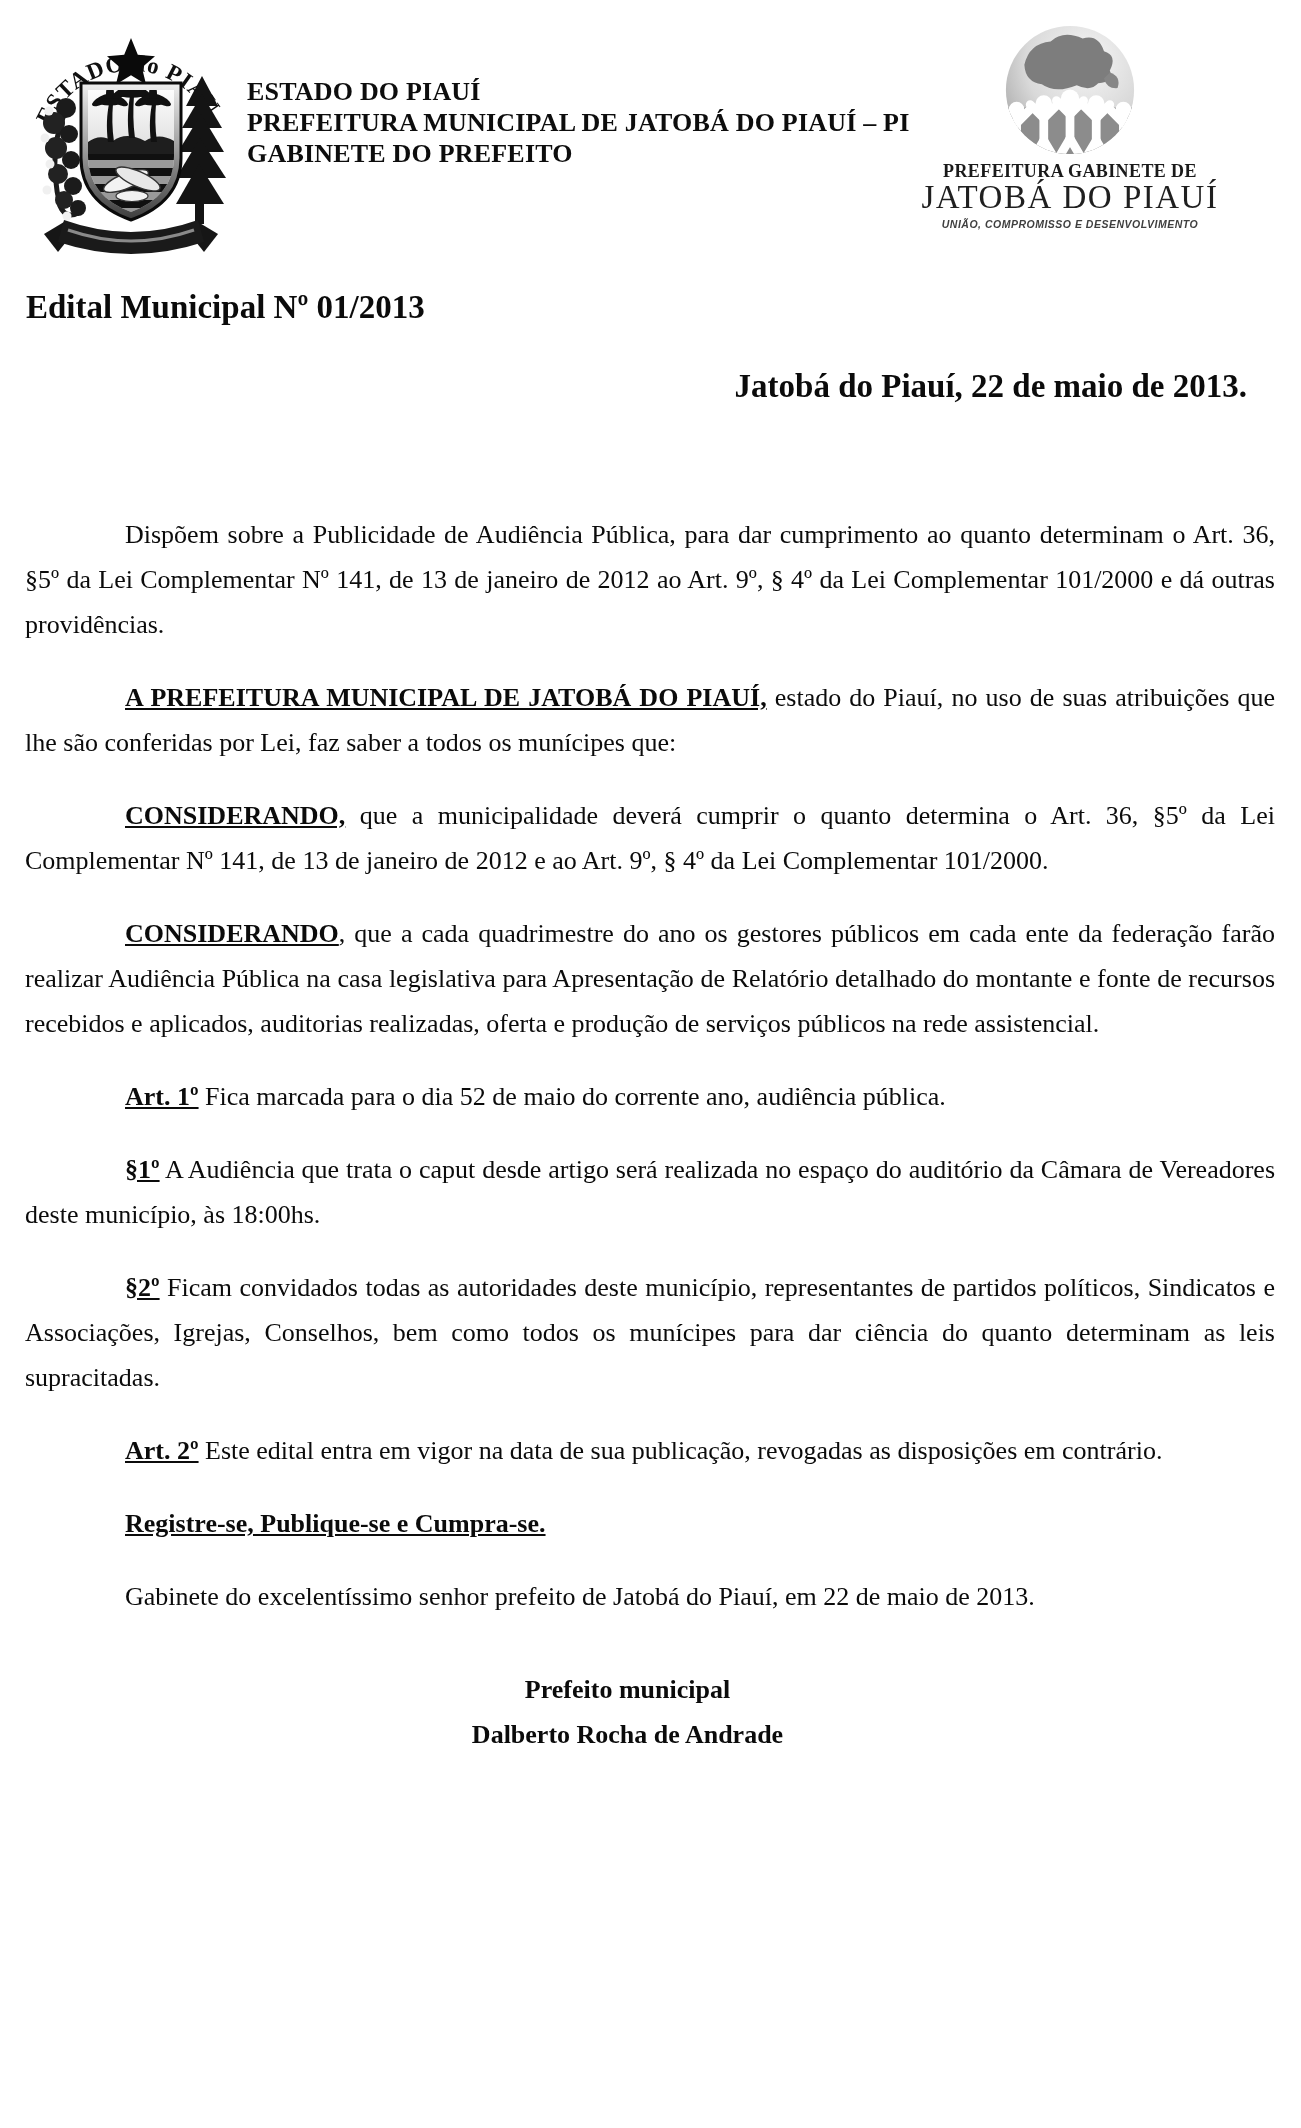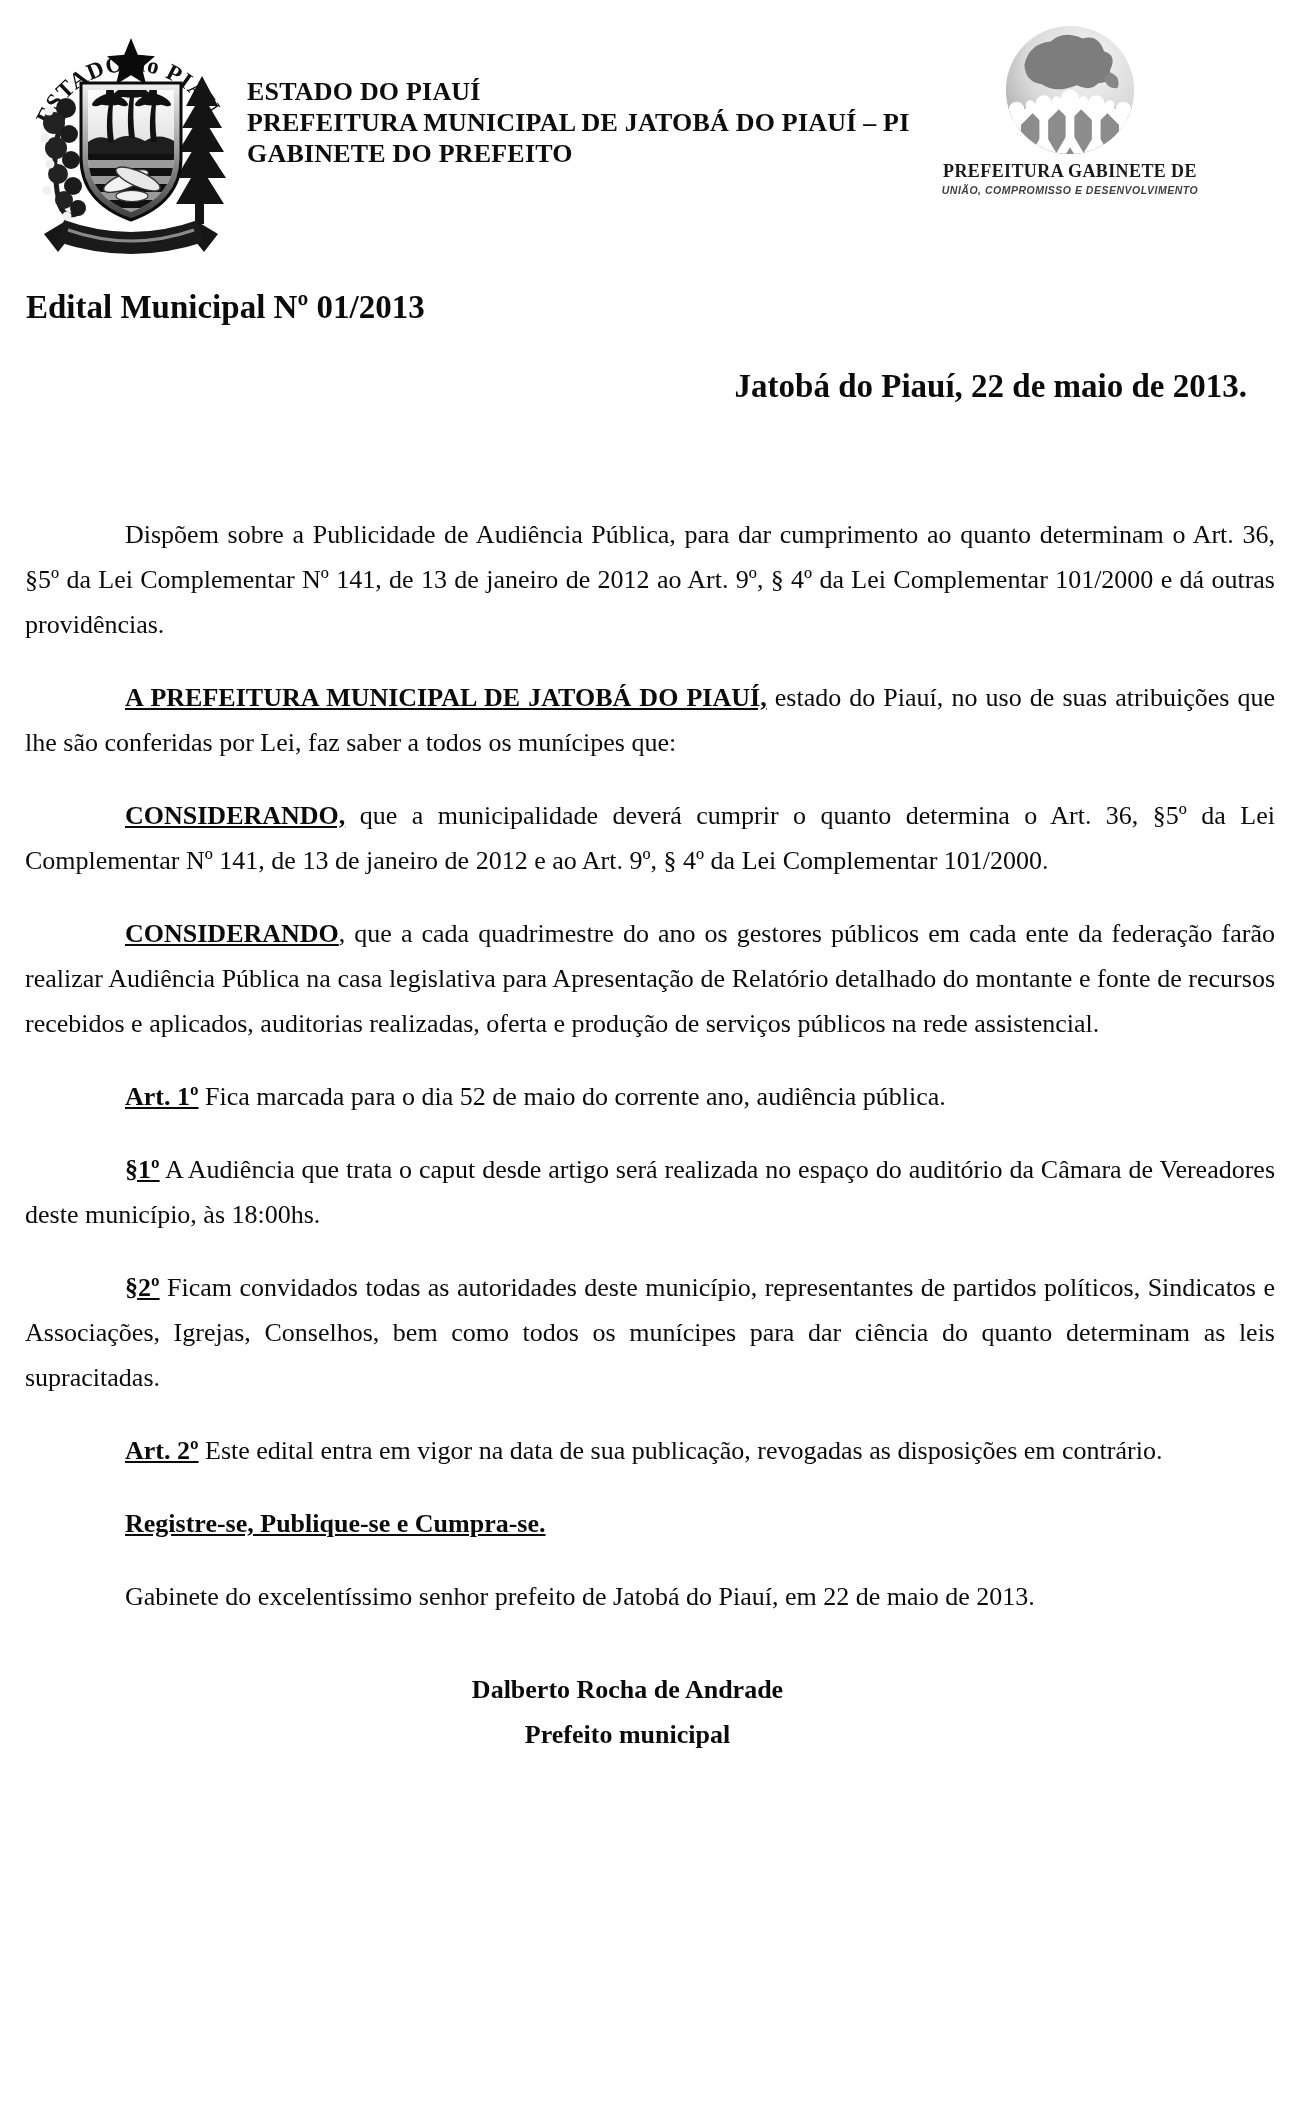--- a/index.html
+++ b/index.html
@@ -203,37 +203,38 @@
         <g fill="#ffffff">
           <circle cx="20" cy="88" r="8"></circle>
             <circle cx="48" cy="82" r="8.5"></circle>
             <circle cx="75" cy="77" r="9.5"></circle>
             <circle cx="102" cy="82" r="8.5"></circle>
             <circle cx="130" cy="88" r="8"></circle>
         </g>
       </g>
     </svg>
     <div class="logo-line1">PREFEITURA GABINETE DE</div>
+    <div class="logo-line2">JATOBÁ DO PIAUÍ</div>
     <div class="logo-tag">UNIÃO, COMPROMISSO E DESENVOLVIMENTO</div>
   </div>
 
   <div class="title">Edital Municipal Nº 01/2013</div>
   <div class="dateline">Jatobá do Piauí, 22 de maio de 2013.</div>
 
   <div class="docbody">
     <p><span class="b"></span><span>Dispõem sobre a Publicidade de Audiência Pública, para dar cumprimento ao quanto determinam o Art. 36, §5º da Lei Complementar Nº 141, de 13 de janeiro de 2012 ao Art. 9º, § 4º da Lei Complementar 101/2000 e dá outras providências.</span></p>
     <p><span class="b">A PREFEITURA MUNICIPAL DE JATOBÁ DO PIAUÍ,</span><span> estado do Piauí, no uso de suas atribuições que lhe são conferidas por Lei, faz saber a todos os munícipes que:</span></p>
     <p><span class="b">CONSIDERANDO,</span><span> que a municipalidade deverá cumprir o quanto determina o Art. 36, §5º da Lei Complementar Nº 141, de 13 de janeiro de 2012 e ao Art. 9º, § 4º da Lei Complementar 101/2000.</span></p>
     <p><span class="b">CONSIDERANDO</span><span>, que a cada quadrimestre do ano os gestores públicos em cada ente da federação farão realizar Audiência Pública na casa legislativa para Apresentação de Relatório detalhado do montante e fonte de recursos recebidos e aplicados, auditorias realizadas, oferta e produção de serviços públicos na rede assistencial.</span></p>
     <p><span class="b">Art. 1º</span><span> Fica marcada para o dia 52 de maio do corrente ano, audiência pública.</span></p>
     <p><span class="b">§1º</span><span> A Audiência que trata o caput desde artigo será realizada no espaço do auditório da Câmara de Vereadores deste município, às 18:00hs.</span></p>
     <p><span class="b">§2º</span><span> Ficam convidados todas as autoridades deste município, representantes de partidos políticos, Sindicatos e Associações, Igrejas, Conselhos, bem como todos os munícipes para dar ciência do quanto determinam as leis supracitadas.</span></p>
     <p><span class="b">Art. 2º</span><span> Este edital entra em vigor na data de sua publicação, revogadas as disposições em contrário.</span></p>
     <p><span class="b">Registre-se, Publique-se e Cumpra-se.</span><span></span></p>
     <p><span class="b"></span><span>Gabinete do excelentíssimo senhor prefeito de Jatobá do Piauí, em 22 de maio de 2013.</span></p>
 
     <div class="sig">
+      <div>Prefeito municipal</div>
       <div>Dalberto Rocha de Andrade</div>
-      <div>Prefeito municipal</div>
     </div>
   </div>
 
 </div>
 
 </body></html>

